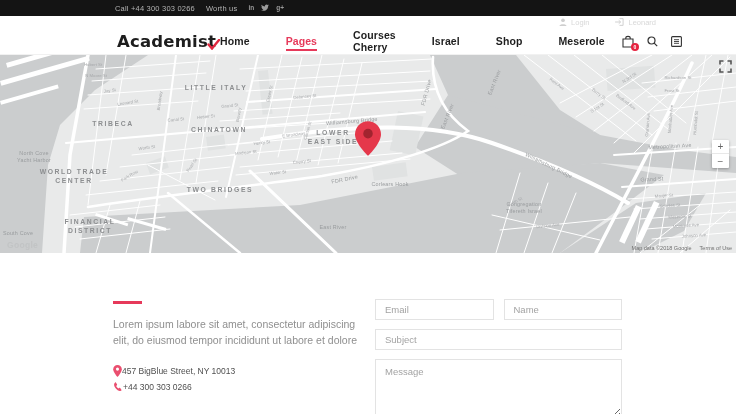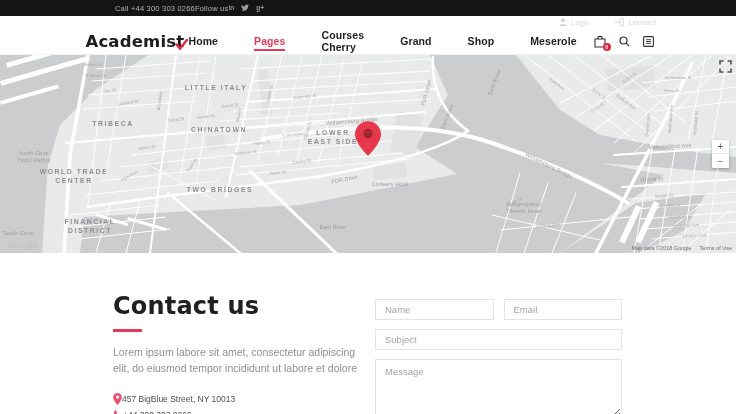--- a/index.html
+++ b/index.html
@@ -2,31 +2,31 @@
 <html><head>
 <meta charset="utf-8">
 <style>
   * { box-sizing: border-box; }
   html,body { margin:0; padding:0; width:736px; height:414px; overflow:hidden;
               font-family:"Liberation Sans", sans-serif; background:#fff; }
 
   
   .topbar { height:16px; background:#141414; display:flex; align-items:center;
             justify-content:space-between; padding:0 80px 0 115px; }
-  .topbar-left { display:flex; align-items:center; }
+  .topbar-left { display:flex; align-items:center; gap:11px; }
   .topbar-text { font-size:7.5px; color:#b3b3b3; letter-spacing:.2px; }
   .social { display:flex; align-items:center; gap:7px; }
   .social .s-ic { color:#9a9a9a; font-size:6.5px; font-weight:bold; line-height:1; cursor:pointer; }
   .topbar-right { display:flex; align-items:center; gap:26px;margin-top:28px; }
   .tb-btn { display:flex; align-items:center; gap:4px; font-size:7.5px; color:#d8d8d8; cursor:pointer; }
   .tb-btn svg { display:block; }
 
   
   .header { height:39px; background:#fff; display:flex; align-items:center;
-            padding:12px 114px 0 117px; border-bottom:1px solid #f1f1f1;justify-content:center; }
+            padding:12px 114px 0 117px; border-bottom:1px solid #f1f1f1; }
   .logo { display:flex; align-items:flex-end; cursor:pointer; }
   .logo-text { font-family:"DejaVu Sans", sans-serif; font-weight:bold; font-size:16.5px;
                color:#1d1d1d; letter-spacing:.2px; }
   .logo-check { margin-left:-9px; margin-bottom:1px; }
   .nav { margin-left:auto; display:flex; align-items:center; gap:36px; }
   .nav a { font-size:10.5px; font-weight:bold; color:#1e1e1e; text-decoration:none;
            padding:3px 0 2px; border-bottom:2px solid transparent; letter-spacing:.1px; }
   .nav a.active { color:#e6395a; border-bottom-color:#e6395a; }
   .hicons { display:flex; align-items:center; gap:13px; margin-left:17px; }
   .hicon { position:relative; cursor:pointer; display:flex; }
@@ -71,21 +71,21 @@
   .c-form input.full { margin-bottom:9px; }
   .c-form textarea { width:100%; height:59px; padding:6px 9px; resize:both; }
   ::placeholder { color:#a3a3a3; opacity:1; }
 </style>
 </head>
 <body>
 
 <div class="topbar">
   <div class="topbar-left">
     <span class="topbar-text">Call +44 300 303 0266</span>
-    <span class="topbar-text">Follow us</span>
+    <span class="topbar-text">Worth us</span>
     <span class="social">
       <span class="s-ic">in</span>
       <span class="s-ic"><svg width="8" height="7" viewBox="0 0 10 8">
             <path d="M10,1.2 C9.6,1.4 9.2,1.5 8.8,1.5 C9.2,1.2 9.5,0.8 9.7,0.4 C9.3,0.6 8.9,0.8 8.4,0.9 C8,0.4 7.5,0.2 6.9,0.2 C5.8,0.2 4.9,1.1 4.9,2.2 C4.9,2.4 4.9,2.5 5,2.6 C3.3,2.5 1.8,1.7 0.8,0.5 C0.6,0.8 0.5,1.2 0.5,1.5 C0.5,2.2 0.9,2.8 1.4,3.2 C1.1,3.2 0.8,3.1 0.5,3 C0.5,4 1.2,4.8 2.1,5 C1.9,5 1.7,5.1 1.5,5.1 C1.4,5.1 1.2,5.1 1.1,5 C1.4,5.8 2.1,6.4 3,6.4 C2.3,6.9 1.4,7.2 0.5,7.2 L0,7.2 C0.9,7.8 2,8.1 3.1,8.1 C6.9,8.1 8.9,5.1 8.9,2.4 L8.9,2.2 C9.3,1.9 9.7,1.6 10,1.2 Z" fill="#9a9a9a"></path>
           </svg></span>
       <span class="s-ic">g+</span>
     </span>
   </div>
   <div class="topbar-right">
     <span class="tb-btn">
@@ -109,21 +109,21 @@
   <div class="logo">
     <span class="logo-text">Academist</span>
     <svg class="logo-check" width="13" height="11" viewBox="0 0 13 11">
         <path d="M1.5,5.5 L5,9.5 L12,1" stroke="#e0283f" stroke-width="2.4" fill="none" stroke-linecap="round"></path>
       </svg>
   </div>
   <nav class="nav">
     <a href="#">Home</a>
     <a href="#" class="active">Pages</a>
     <a href="#">Courses Cherry</a>
-    <a href="#">Grand</a>
+    <a href="#">Israel</a>
     <a href="#">Shop</a>
     <a href="#">Meserole</a>
   </nav>
   <div class="hicons">
     <span class="hicon">
       <svg width="12" height="13" viewBox="0 0 12 13">
           <path d="M1,4 H11 V12 H1 Z" fill="none" stroke="#333" stroke-width="1.1"></path>
           <path d="M3.8,4 V3 C3.8,0.8 8.2,0.8 8.2,3 V4" fill="none" stroke="#333" stroke-width="1.1"></path>
         </svg>
       <span class="cart-badge">0</span>
@@ -339,21 +339,20 @@
   </div>
   <div class="gwatermark">Google</div>
   <div class="attribution">
     <span>Map data ©2018 Google</span>
     <span>Terms of Use</span>
   </div>
 </div>
 
 <div class="contact">
   <div class="c-left">
-    <h1 class="c-title">Contact us</h1>
     <div class="c-bar"></div>
     <p class="c-desc">Lorem ipsum labore sit amet, consectetur adipiscing elit, do eiusmod tempor incididunt ut labore et dolore</p>
     <ul class="c-list">
       <li>
         <svg width="9" height="12" viewBox="0 0 10 14">
             <path d="M5,0 C2.2,0 0,2.2 0,5 C0,8.8 5,14 5,14 S10,8.8 10,5 C10,2.2 7.8,0 5,0 Z" fill="#ea4f6f"></path>
             <circle cx="5" cy="4.8" r="1.8" fill="#fff"></circle>
           </svg>
         <span>457 BigBlue Street, NY 10013</span>
       </li>
@@ -362,19 +361,19 @@
             <path d="M2.1,0.4 C0.8,1.4 0.5,3.5 2.4,6 C4.3,8.5 6.4,9.5 7.9,8.8 C8.4,8.6 8.7,8.1 8.4,7.7 L7.2,6.1 C7,5.8 6.5,5.7 6.2,5.9 L5.5,6.4 C4.7,6 3.6,4.9 3.2,4 L3.9,3.2 C4.1,3 4.2,2.6 4,2.3 L3,0.7 C2.8,0.3 2.4,0.2 2.1,0.4 Z" fill="#ea4f6f"></path>
           </svg>
         <span>+44 300 303 0266</span>
       </li>
 
     </ul>
   </div>
 
   <form class="c-form">
     <div class="f-row">
+      <input type="text" placeholder="Email" style="">
       <input type="text" placeholder="Name" style="">
-      <input type="text" placeholder="Email" style="">
     </div>
     <input type="text" class="full" placeholder="Subject" style="">
     <textarea placeholder="Message" style=""></textarea>
   </form>
 </div>
 
 </body></html>

